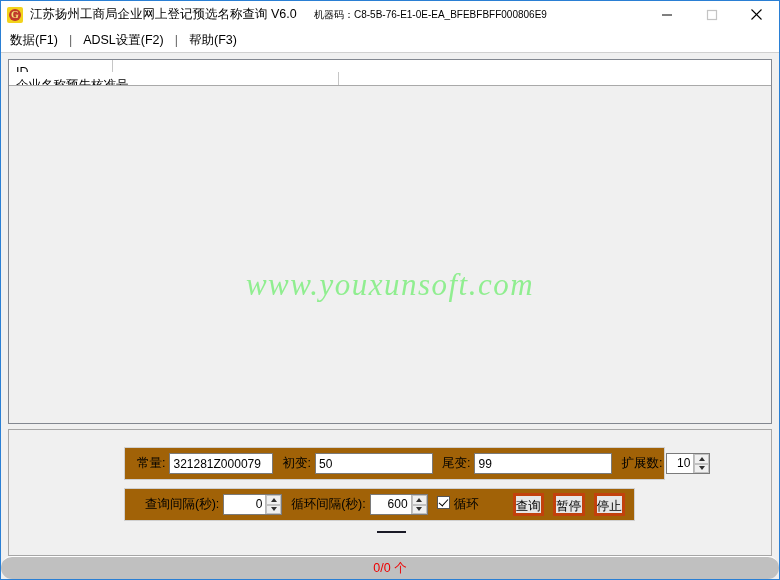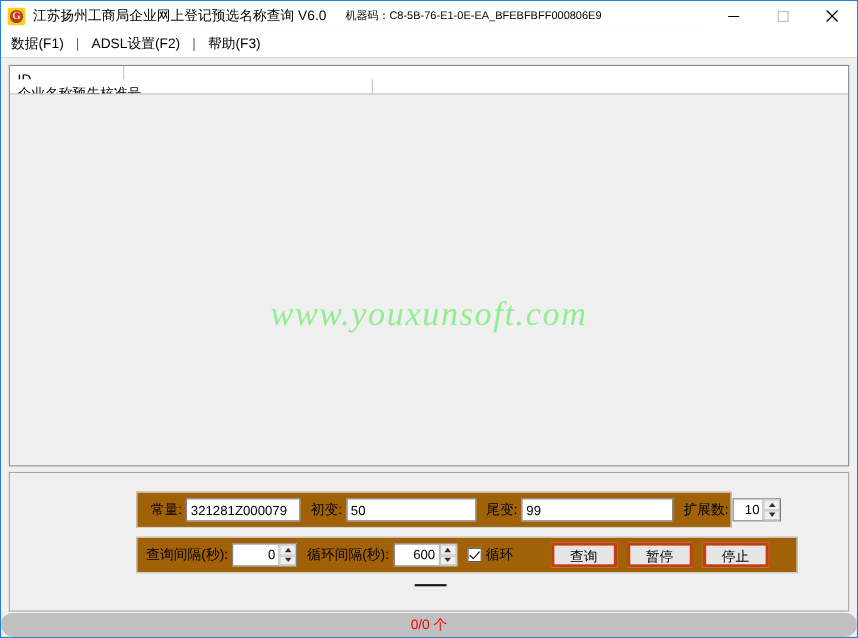--- a/index.html
+++ b/index.html
@@ -203,23 +203,23 @@
   .gb-row1 {
     left: 115px;
     top: 17px;
     width: 541px;
     height: 33px;
     padding-left: 12px;
   }
   .gb-row2 {
     left: 115px;
     top: 58px;
-    width: 601px;
+    width: 511px;
     height: 33px;
-    padding-left: 8px;
+    padding-left: 20px;
   }
   .fld-label {
     font-size: 12.5px;
     white-space: nowrap;
     margin-right: 4px;
   }
   .txtbox {
     box-sizing: border-box;
     height: 21px;
     border: 1px solid #7a7a7a;
@@ -283,21 +283,21 @@
   }
   .tri-down {
     width: 0; height: 0;
     border-left: 3px solid transparent;
     border-right: 3px solid transparent;
     border-top: 4px solid #303030;
   }
 
   .chk-wrap {
     display: inline-flex;
-    align-items: center;
+    align-items: flex-start;
     margin-right: 30px;
     white-space: nowrap;
   }
   .chk-box {
     width: 13px; height: 13px;
     border: 1px solid #555;
     background: #fff;
     box-sizing: border-box;
     position: relative;
     margin-right: 4px;

